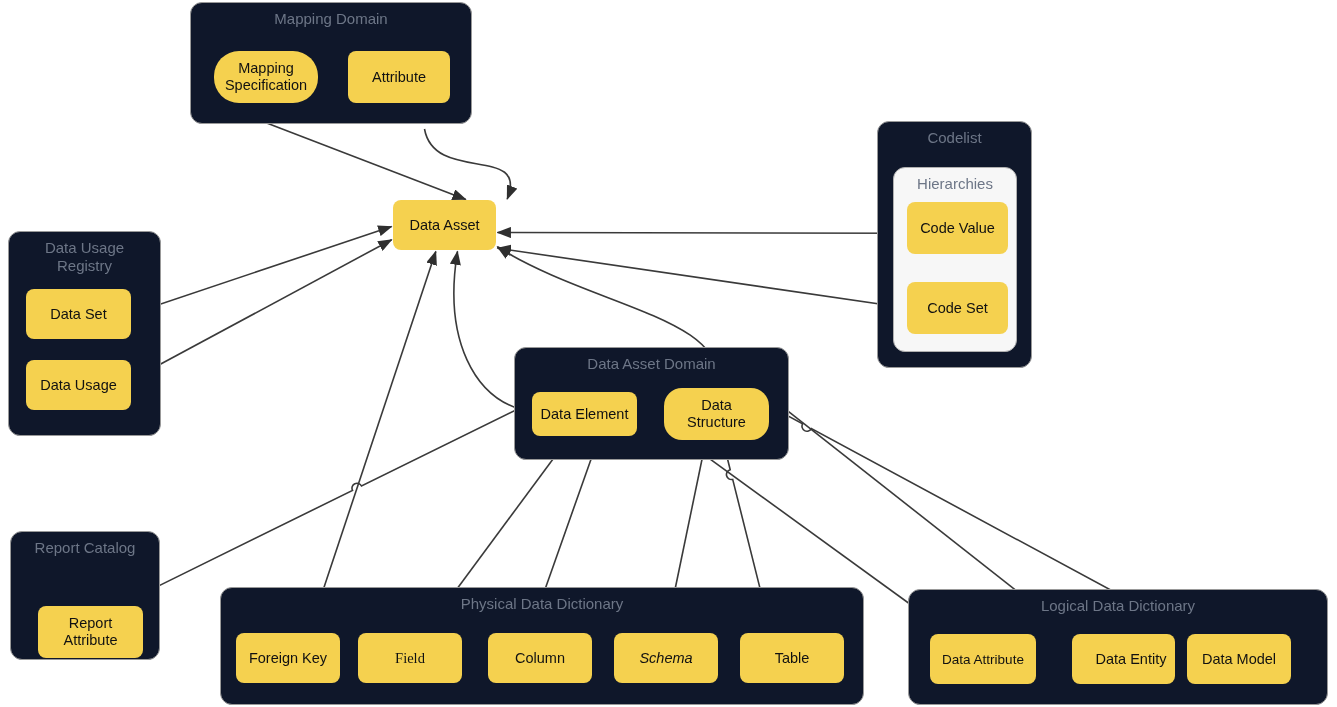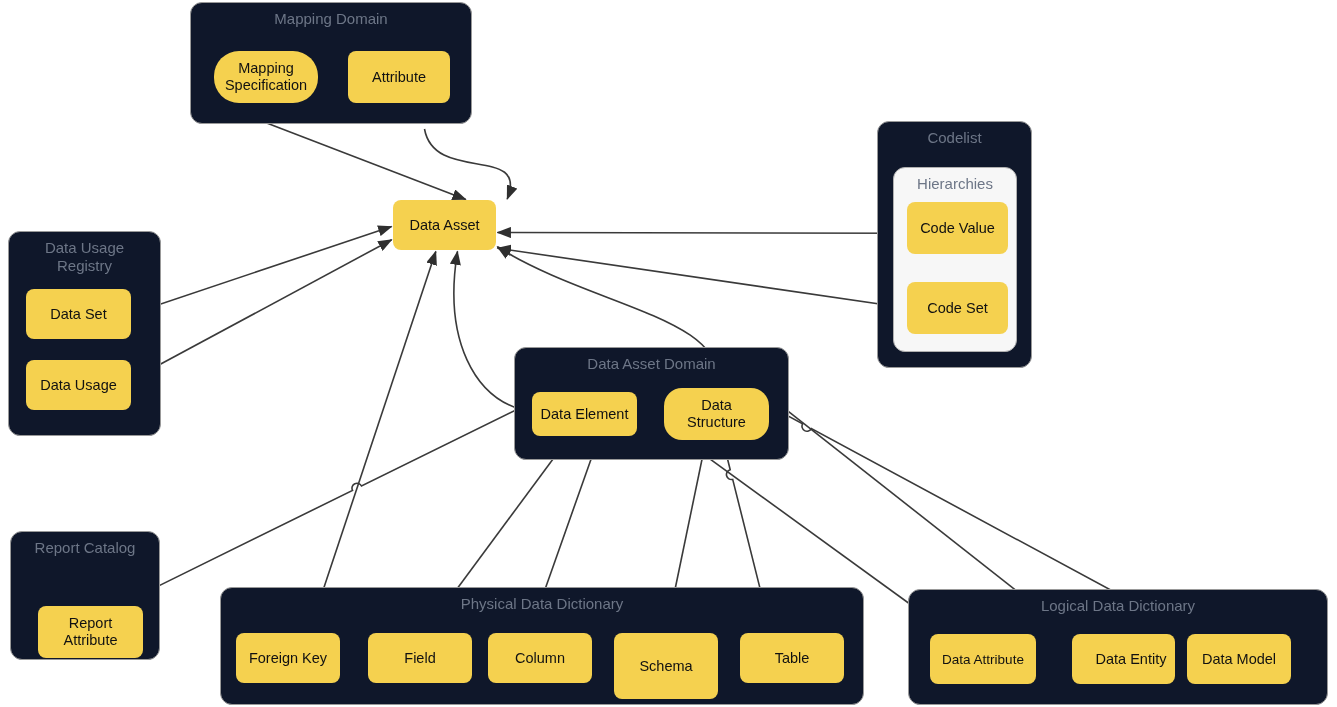--- a/index.html
+++ b/index.html
@@ -136,21 +136,21 @@
   <div class="node" id="n-code-value" style="left: 907px; top: 202px; width: 101px; height: 52px;">Code Value</div>
   <div class="node" id="n-code-set" style="left: 907px; top: 282px; width: 101px; height: 52px;">Code Set</div>
   <div class="node" id="n-data-set" style="left: 26px; top: 289px; width: 105px; height: 50px;">Data Set</div>
   <div class="node" id="n-data-usage" style="left: 26px; top: 360px; width: 105px; height: 50px;">Data Usage</div>
   <div class="node" id="n-data-element" style="left: 532px; top: 392px; width: 105px; height: 44px; text-align: right;">Data Element</div>
   <div class="node" id="n-data-structure" style="left: 664px; top: 388px; width: 105px; height: 52px; border-radius: 18px;">Data
 Structure</div>
   <div class="node" id="n-report-attribute" style="left: 38px; top: 578px; width: 105px; height: 52px; margin-top: 28px;">Report
 Attribute</div>
   <div class="node" id="n-foreign-key" style="left: 236px; top: 633px; width: 104px; height: 50px;">Foreign Key</div>
-  <div class="node" id="n-field" style="left: 368px; top: 633px; width: 104px; height: 50px;">Field</div>
+  <div class="node" id="n-field" style="left: 358px; top: 633px; width: 104px; height: 50px; font-family: Liberation Serif, serif;">Field</div>
   <div class="node" id="n-column" style="left: 488px; top: 633px; width: 104px; height: 50px;">Column</div>
-  <div class="node" id="n-schema" style="left: 614px; top: 633px; width: 104px; height: 66px;">Schema</div>
+  <div class="node" id="n-schema" style="left: 614px; top: 633px; width: 104px; height: 50px; font-style: italic;">Schema</div>
   <div class="node" id="n-table" style="left: 740px; top: 633px; width: 104px; height: 50px;">Table</div>
   <div class="node small-text" id="n-data-attribute" style="left: 930px; top: 634px; width: 106px; height: 50px;">Data Attribute</div>
   <div class="node" id="n-data-entity" style="left: 1072px; top: 634px; width: 103px; height: 50px; padding-left: 15px;">Data Entity</div>
   <div class="node" id="n-data-model" style="left: 1187px; top: 634px; width: 104px; height: 50px;">Data Model</div>
 
 </div>
 
 </body></html>

